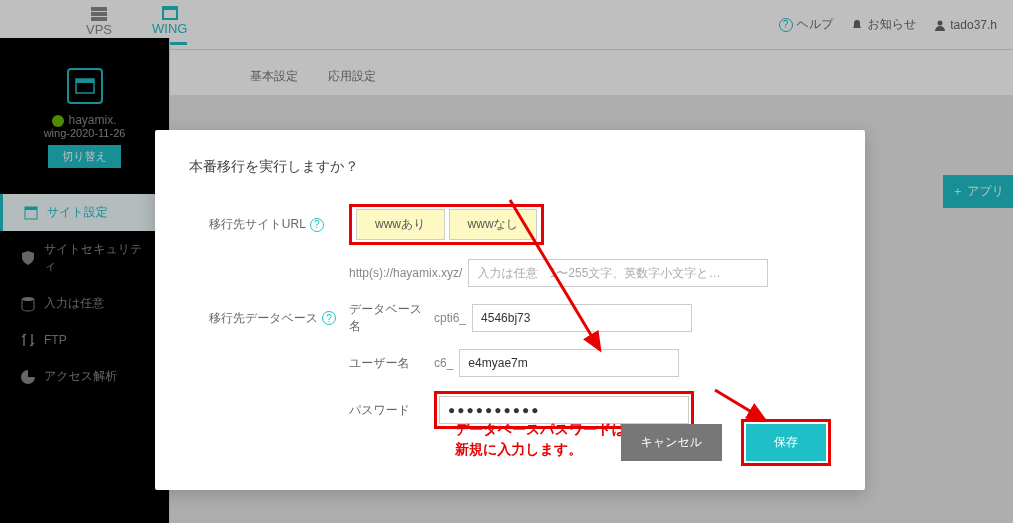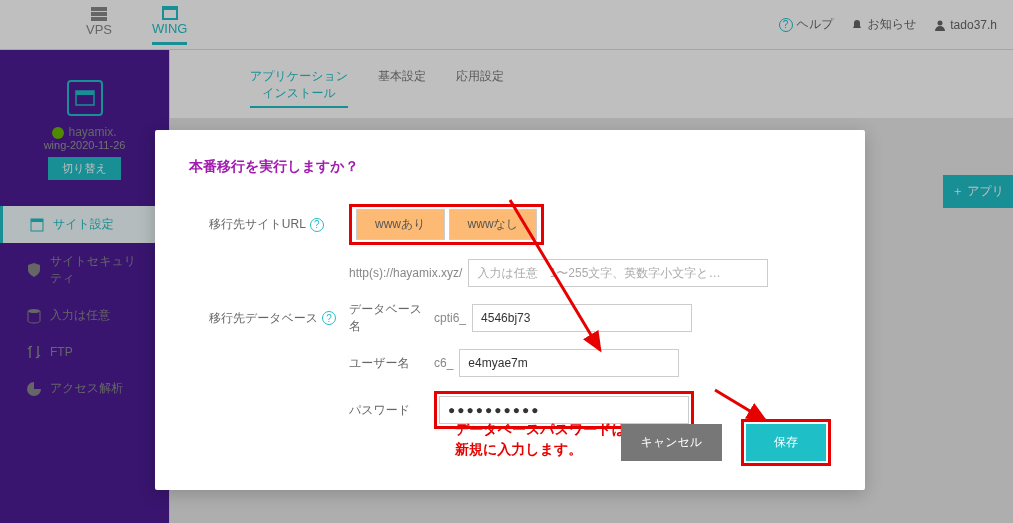--- a/index.html
+++ b/index.html
@@ -27,48 +27,48 @@
   .top-tab.active { color: #1fbfc7; border-bottom: 3px solid #1fbfc7; }
   .top-tab svg { width: 20px; height: 16px; }
   .top-right { margin-left: auto; display: flex; gap: 18px; align-items: center; color: #666; font-size: 12px; }
   .top-right span { display: inline-flex; align-items: center; gap: 4px; cursor: pointer; }
   
   .subtabs { background: #fff; display: flex; gap: 30px; padding: 18px 20px 10px 250px; color: #777; font-size: 12px; }
   .subtabs .sub { cursor: pointer; }
   .subtabs .sub.active { color: #1fbfc7; border-bottom: 2px solid #1fbfc7; padding-bottom: 4px; }
   
   .sidebar {
-    position: absolute; left: 0; top: 50px; bottom: 0; width: 170px;
-    background: #4c1d95; border-right: 1px solid #ddd;
+    position: absolute; left: 0; top: 38px; bottom: 0; width: 170px;
+    background: #000000; border-right: 1px solid #ddd;
     padding-top: 10px;
   }
   .domain-box { text-align: center; padding: 20px 10px 6px; }
   .domain-box .icon-wrap { width: 36px; height: 36px; border: 2px solid #1fbfc7; border-radius: 4px; margin: 0 auto 8px; display:flex; align-items:center; justify-content:center;}
   .swap-btn { background: #1fbfc7; color: #fff; border: none; padding: 4px 14px; font-size: 11px; margin-top: 6px; cursor:pointer;}
-  .sb-item { display:flex; align-items:center; gap:8px; padding:10px 26px; color:#888; font-size:12px; cursor:pointer; }
+  .sb-item { display:flex; align-items:center; gap:8px; padding:10px 20px; color:#888; font-size:12px; cursor:pointer; }
   .sb-item.active { color:#1fbfc7; background:#f0fbfc; border-left:3px solid #1fbfc7; }
   .sb-item svg { width:16px; height:16px; flex-shrink:0; }
   
   .add-btn { position:absolute; right:0; top:175px; background:#1fbfc7; color:#fff; padding:8px 9px; font-size:12px; cursor:pointer;}
   
   .overlay {
     position: absolute; inset: 0; background: rgba(0,0,0,0.25);
   }
   
   .modal {
     position: absolute; left: 155px; top: 130px; width: 710px; height: 360px;
     background: #fff; border-radius: 2px; padding: 28px 34px 20px;
     box-shadow: 0 4px 18px rgba(0,0,0,0.2);
   }
-  .modal h3 { font-size: 14px; font-weight: 700; color:#a21caf; margin-bottom: 28px;}
+  .modal h3 { font-size: 14px; font-weight: 400; color:#404040; margin-bottom: 28px;}
   .form-row { display:flex; align-items:center; margin-bottom: 14px; font-size:12px; color:#666; }
   .form-row .lbl { width: 160px; padding-left: 20px; display:flex; align-items:center; gap:4px;}
   .help-q { width:14px; height:14px; border:1px solid #1fbfc7; color:#1fbfc7; border-radius:50%; font-size:10px; display:inline-flex; align-items:center; justify-content:center;}
   .option-pair { display:flex; border:3px solid #e60000; padding:2px 4px; }
-  .opt { padding:6px 18px; font-size:12px; color:#555; cursor:pointer; border:1px solid #ccc; background:#fdba74;}
+  .opt { padding:6px 18px; font-size:12px; color:#555; cursor:pointer; border:1px solid #ccc; background:#fef9c3;}
   .opt + .opt { margin-left: 4px; padding-left: 18px; }
   .fixed-prefix { color:#888; font-size:12px; margin-right:6px; }
   .text-input { border:1px solid #ccc; padding:6px 8px; font-size:12px; width:220px; color:#333;}
   .text-input.wide { width: 300px; }
   .pw-wrap { border:3px solid #e60000; padding:2px; display:inline-block;}
   .pw-wrap .text-input { width: 250px; letter-spacing:2px;}
   .note { position:absolute; left: 300px; top: 290px; color:#e60000; font-size:14px; font-weight:600; line-height:1.4;}
   .btn-row { position:absolute; right:34px; bottom:24px; display:flex; gap:19px; align-items:center;}
   .btn { padding:10px 20px; font-size:12px; border:none; cursor:pointer;}
   .btn-cancel { background:#777; color:#fff; }
@@ -165,22 +165,20 @@
     </div>
   <div class="sb-item">
       <svg viewBox="0 0 16 16">
         <path d="M8 1a7 7 0 1 0 7 7H8z" fill="currentColor"></path>
       </svg>
       <span>アクセス解析</span>
     </div>
 </div>
 
 <div class="subtabs">
-  <div class="sub active" style="white-space:pre-line;text-align:center">アプリケーション
-インストール</div>
   <div class="sub">基本設定</div>
   <div class="sub">応用設定</div>
 </div>
 
 <div class="add-btn">＋ アプリ</div>
 
 <div class="overlay"></div>
 
 <div class="modal">
   <h3>本番移行を実行しますか？</h3>

